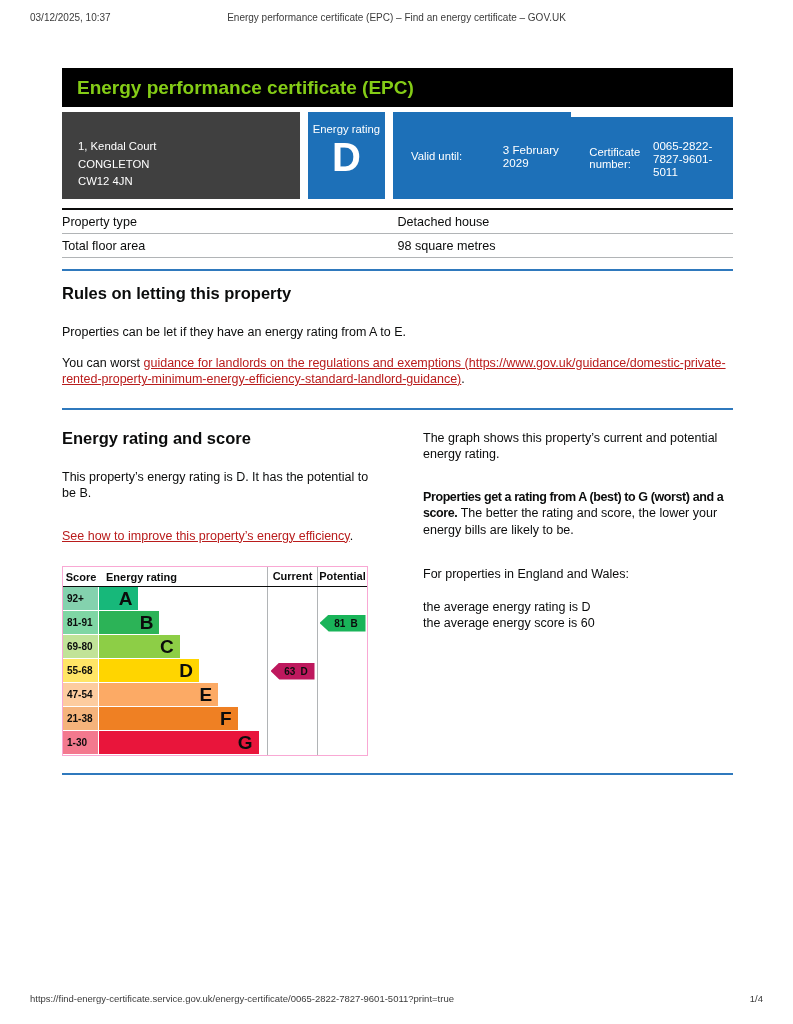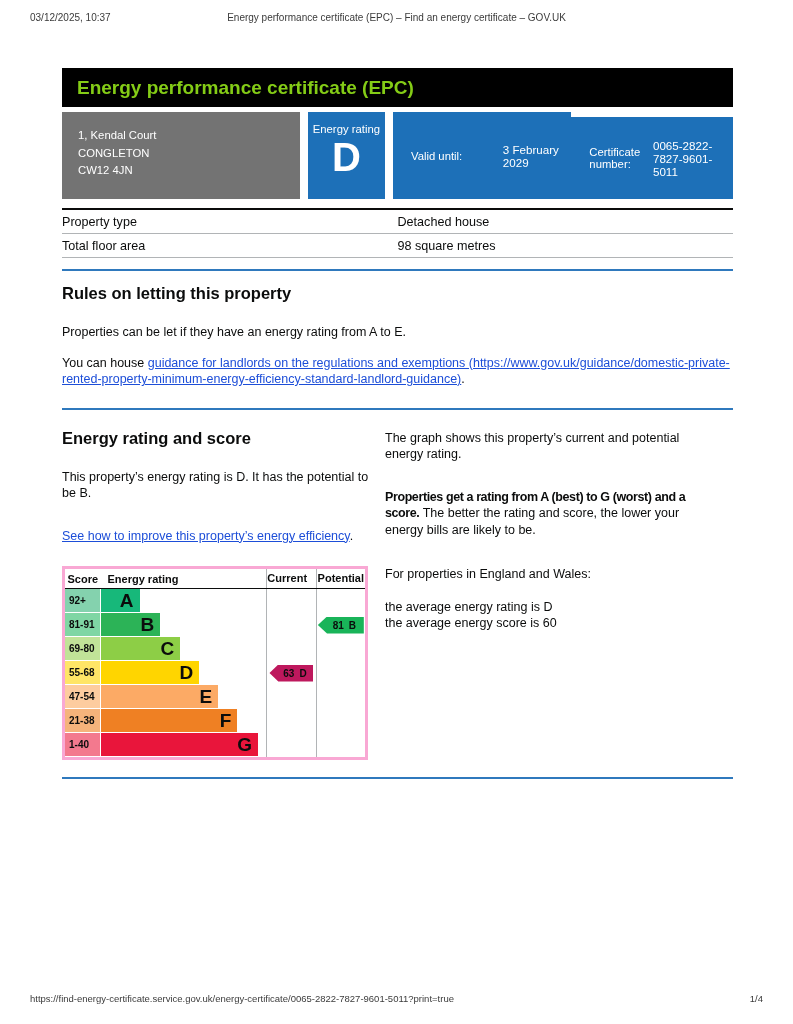--- a/index.html
+++ b/index.html
@@ -9,21 +9,21 @@
   .print-header { position:absolute; top:12px; left:0; width:100%; height:16px; font-size:10px; color:#3b3b3b; }
   .ph-date { position:absolute; left:30px; top:0; }
   .ph-title { width:100%; text-align:center; }
   .print-footer { position:absolute; top:993px; left:30px; right:30px; font-size:9.5px; color:#3b3b3b; display:flex; justify-content:space-between; }
 
   .main { position:absolute; left:62px; top:68px; width:671px; }
 
   .banner { background:#000000; color:#84cc16; height:39px; display:flex; align-items:center; padding-left:15px; font-size:19px; font-weight:bold; }
 
   .summary { display:flex; margin-top:5px; height:87px; }
-  .addr-box { width:246px; background:#737373; color:#fff; padding:15px 0 0 16px; font-size:11.3px; line-height:1.55; }
+  .addr-box { width:246px; background:#404040; color:#fff; padding:26px 0 0 16px; font-size:11.3px; line-height:1.55; }
   .rating-box { width:80px; margin-left:8px; background:#1d70b8; color:#fff; text-align:center; padding-top:11px; }
   .rating-label { font-size:11.3px; }
   .rating-letter { font-size:40px; font-weight:bold; line-height:44px; }
   .summary-right { margin-left:8px; flex:1; display:flex; flex-direction:row; }
   .info-row { background:#1d70b8; color:#fff; flex:1; display:flex; align-items:center; padding-left:18px; font-size:11.3px; }
   .info-row + .info-row { margin-top:5px; }
   .info-label { width:114px; }
   .info-value { font-weight:normal; font-size:11.6px; }
 
   .prop-table { margin-top:9px; border-top:2px solid #0b0c0c; }
@@ -34,40 +34,40 @@
   .rule { height:2px; background:#2f79bd; border:0; }
   .rule-1 { margin-top:11px; }
   .rule-2 { margin-top:20px; }
   .rule-3 { margin-top:17px; }
 
   h2 { font-size:16.5px; font-weight:bold; line-height:19px; }
   .h2-rules { margin-top:13px; }
   p { font-size:12.5px; line-height:16.5px; }
   .p-rules-1 { margin-top:21px; }
   .p-rules-2 { margin-top:14px; }
-  a.link { color:#1d4ed8; text-decoration:underline; cursor:pointer; }
+  a.link { color:#b91c1c; text-decoration:underline; cursor:pointer; }
 
   .two-col { display:flex; }
   .col-left { width:323px; }
-  .col-right { width:310px; }
+  .col-right { width:310px; margin-left:38px; }
   .h2-rating { margin-top:19px; }
   .p-rating { margin-top:21px; }
   .p-improve { margin-top:26px; }
   .p-graph { margin-top:20px; }
   .p-props-get { margin-top:26px; }
   .p-props-get strong { letter-spacing:-0.4px; }
   .p-for { margin-top:28px; }
   .p-avg { margin-top:16px; }
 
   
-  .chart { width:306px; border:3px solid #f9a8d4; margin-top:22px; font-size:0; }
+  .chart { width:306px; border:1px solid #f9a8d4; margin-top:22px; font-size:0; }
   .chart-header { display:flex; height:20px; border-bottom:1px solid #0b0c0c; align-items:center; font-size:11px; font-weight:bold; }
   .hc-score { width:36px; text-align:center; }
   .hc-rating { width:168px; padding-left:7px; }
-  .hc-current { width:50px; text-align:left; border-left:1px solid #b1b4b6; height:100%; line-height:19px; }
+  .hc-current { width:50px; text-align:center; border-left:1px solid #b1b4b6; height:100%; line-height:19px; }
   .hc-potential { width:50px; text-align:center; border-left:1px solid #b1b4b6; height:100%; line-height:19px; }
   .chart-row { display:flex; height:24px; }
   .score-cell { width:35px; height:23px; margin-right:1px; font-size:10px; font-weight:bold; line-height:23px; padding-left:4px; color:#0b0c0c; }
   .band-area { width:168px; height:24px; }
   .band-bar { height:23px; display:flex; align-items:center; justify-content:flex-end; padding-right:6px; }
   .band-letter { font-size:19px; font-weight:bold; color:#0b0c0c; line-height:1; }
   .cell-current, .cell-potential { width:50px; border-left:1px solid #b1b4b6; display:flex; align-items:center; justify-content:center; }
   .arrow { height:17px; display:flex; align-items:center; justify-content:center; gap:5px; font-size:10px; font-weight:bold; color:#0b0c0c; clip-path:polygon(0 50%, 20% 0, 100% 0, 100% 100%, 20% 100%); padding-left:7px; }
   .arrow-current { width:44px; }
   .arrow-potential { width:46px; }
@@ -116,21 +116,21 @@
     <div class="prop-row">
       <div class="prop-label">Total floor area</div>
       <div class="prop-value">98 square metres</div>
     </div>
   </div>
 
   <hr class="rule rule-1">
 
   <h2 class="h2-rules">Rules on letting this property</h2>
   <p class="p-rules-1">Properties can be let if they have an energy rating from A to E.</p>
-  <p class="p-rules-2"><span>You can house </span><a class="link">guidance for landlords on the regulations and exemptions (https://www.gov.uk/guidance/domestic-private-rented-property-minimum-energy-efficiency-standard-landlord-guidance)</a><span>.</span></p>
+  <p class="p-rules-2"><span>You can worst </span><a class="link">guidance for landlords on the regulations and exemptions (https://www.gov.uk/guidance/domestic-private-rented-property-minimum-energy-efficiency-standard-landlord-guidance)</a><span>.</span></p>
 
   <hr class="rule rule-2">
 
   <div class="two-col">
     <div class="col-left">
       <h2 class="h2-rating">Energy rating and score</h2>
       <p class="p-rating">This property’s energy rating is D. It has the potential to be B.</p>
       <p class="p-improve"><a class="link">See how to improve this property’s energy efficiency</a><span>.</span></p>
 
       <div class="chart">
@@ -205,21 +205,21 @@
               <div class="score-cell" style="background: rgb(245, 179, 123);">21-38</div>
               <div class="band-area">
                 <div class="band-bar" style="background: rgb(239, 128, 35); width: 82.5%;">
                   <span class="band-letter">F</span>
                 </div>
               </div>
               <div class="cell-current"></div>
               <div class="cell-potential"></div>
             </div>
             <div class="chart-row">
-              <div class="score-cell" style="background: rgb(243, 121, 142);">1-40</div>
+              <div class="score-cell" style="background: rgb(243, 121, 142);">1-30</div>
               <div class="band-area">
                 <div class="band-bar" style="background: rgb(233, 21, 59); width: 95%;">
                   <span class="band-letter">G</span>
                 </div>
               </div>
               <div class="cell-current"></div>
               <div class="cell-potential"></div>
             </div>
           </div>
       </div>

